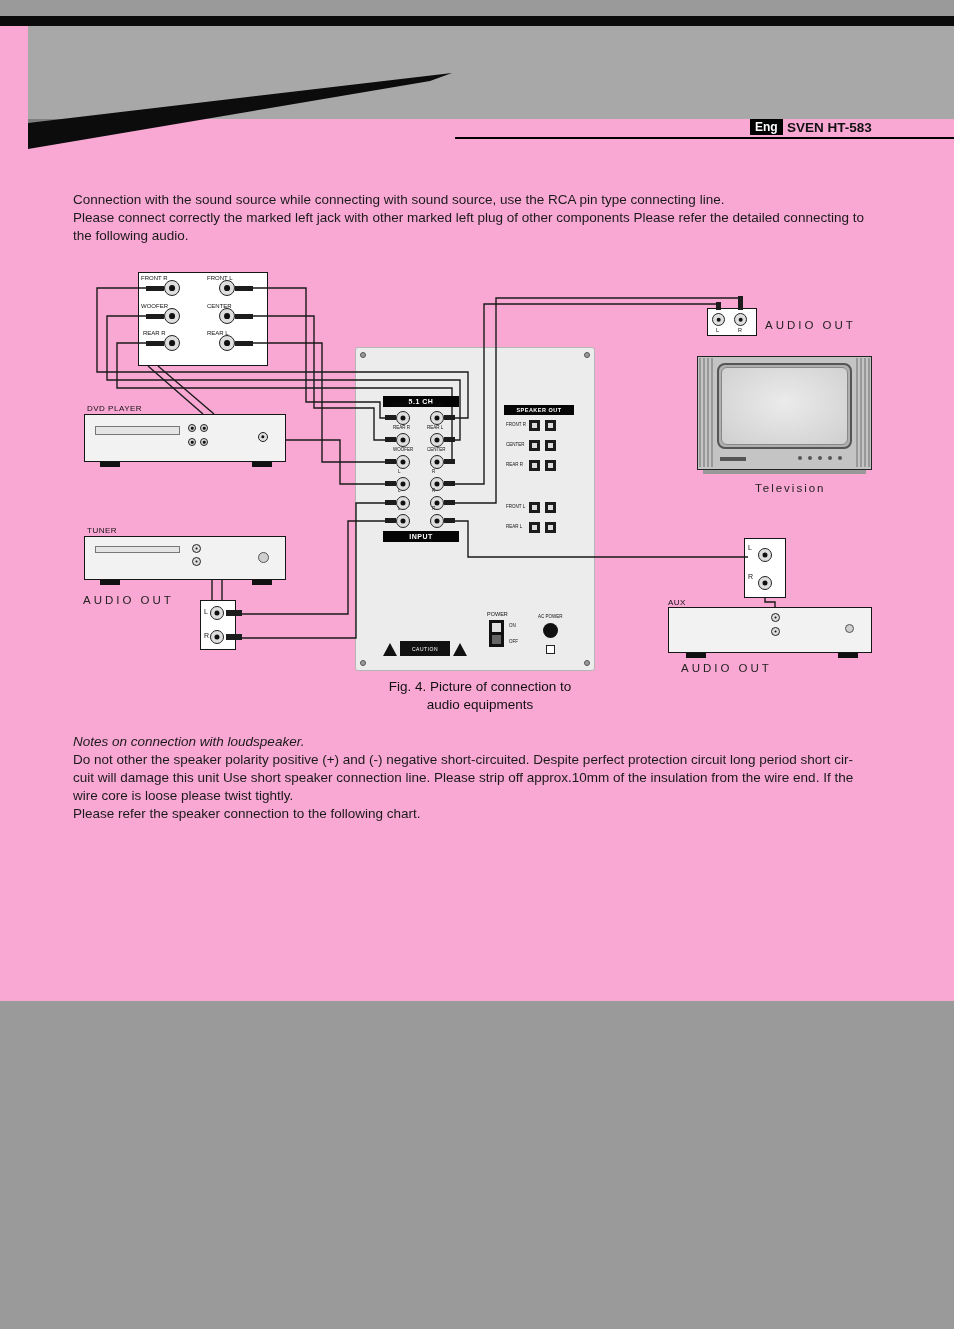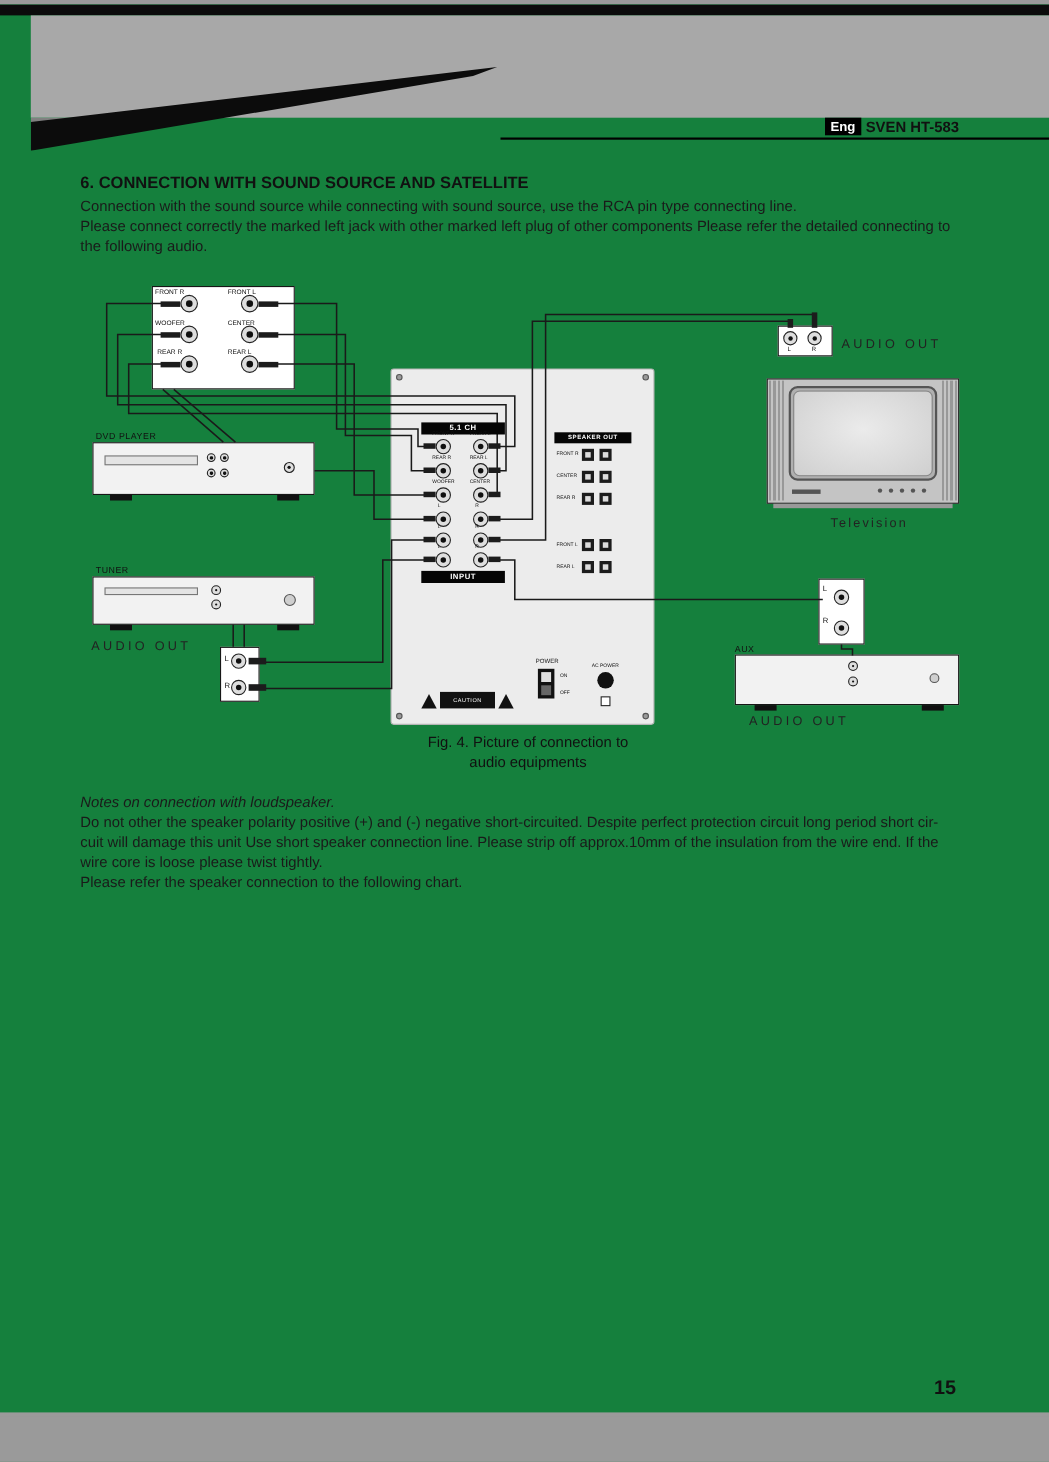--- a/index.html
+++ b/index.html
@@ -1,16 +1,16 @@
 <!DOCTYPE html>
 <html><head>
 <meta charset="utf-8">
 <style>
   html,body{margin:0;padding:0;background:#9a9a9a}
-  .page{position:relative;width:954px;height:1280px;background:#15803d;margin:4px auto;
+  .page{position:relative;width:954px;height:985px;background:#f9a8d4;margin:16px auto;
         font-family:"Liberation Sans",sans-serif;color:#111;overflow:hidden}
   .abs{position:absolute}
   .dev{position:absolute;border:1.3px solid #161616;box-sizing:border-box;background:#f2f2f2}
   .rca{position:absolute;border:1.5px solid #222;border-radius:50%;background:#dedede;box-sizing:border-box}
   .rca::after{content:"";position:absolute;left:50%;top:50%;width:42%;height:42%;
               transform:translate(-50%,-50%);border-radius:50%;background:#101010}
   .stem{position:absolute;background:#1c1c1c}
   .term{position:absolute;width:11px;height:11px;background:#1c1c1c}
   .term::after{content:"";position:absolute;left:3px;top:3px;width:5px;height:5px;background:#ddd}
   .bar{position:absolute;background:#050505;color:#fff;font-weight:700;text-align:center;letter-spacing:.5px}
@@ -30,21 +30,20 @@
 <div class="page">
 
   <div class="abs" style="left:0;top:0;width:954px;height:10px;background:#0b0b0b"></div>
   <div class="abs" style="left:28px;top:10px;width:926px;height:93px;background:#a8a8a8"></div>
   <div class="abs" style="left:0;top:0;width:954px;height:140px;background:#808080;clip-path:polygon(28px 103px,195px 103px,28px 128px)"></div>
   <div class="abs" style="left:0;top:0;width:954px;height:140px;background:#0c0c0c;clip-path:polygon(28px 107px,452px 57px,430px 65px,28px 133px)"></div>
   <div class="abs" style="left:455px;top:121px;width:499px;height:2px;background:#000"></div>
   <div class="abs" style="left:750px;top:103px;background:#000;color:#fff;font-size:12px;font-weight:700;padding:1px 5px">Eng</div>
   <div class="abs" style="left:787px;top:104px;font-size:13.5px;font-weight:700">SVEN HT-583</div>
 
-  <div class="abs" style="left:73px;top:154px;font-size:15px;font-weight:700">6. CONNECTION WITH SOUND SOURCE AND SATELLITE</div>
   <div class="body-line" style="top:176px">Connection with the sound source while connecting with sound source, use the RCA pin type connecting line.</div>
   <div class="body-line" style="top:194px">Please connect correctly the marked left jack with other marked left plug of other components Please refer the detailed connecting to</div>
   <div class="body-line" style="top:212px">the following audio.</div>
 
   <div class="dev" style="left:138px;top:256px;width:130px;height:94px;background:#fff"></div>
 
   <div class="dev" style="left:84px;top:398px;width:202px;height:48px"></div>
   <div class="abs" style="left:95px;top:410px;width:85px;height:9px;border:1px solid #777;background:#e4e4e4;box-sizing:border-box"></div>
   <div class="foot" style="left:100px;top:446px;width:20px;height:5px"></div>
   <div class="foot" style="left:252px;top:446px;width:20px;height:5px"></div>

